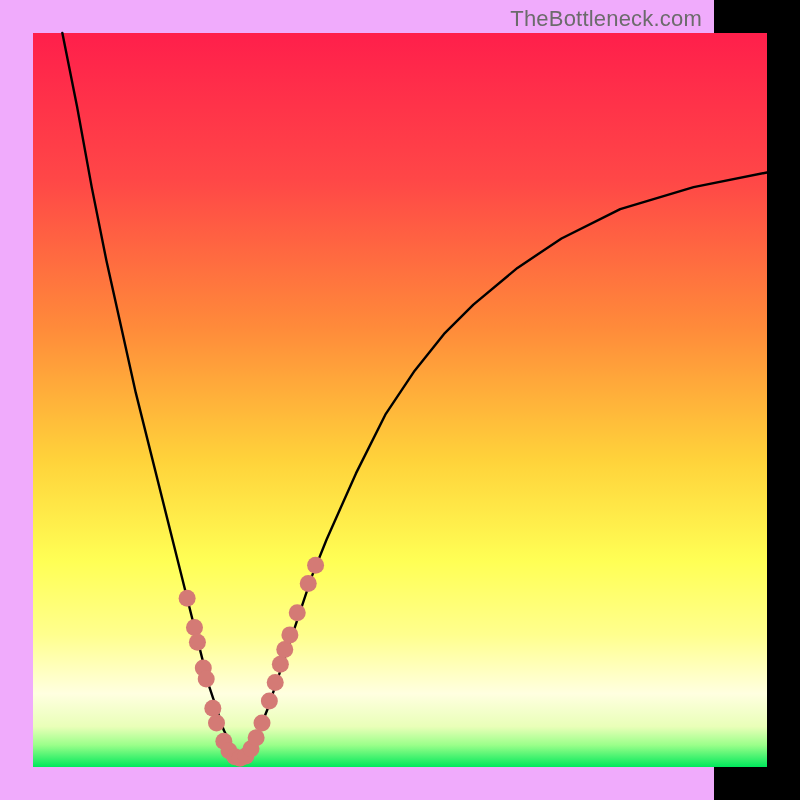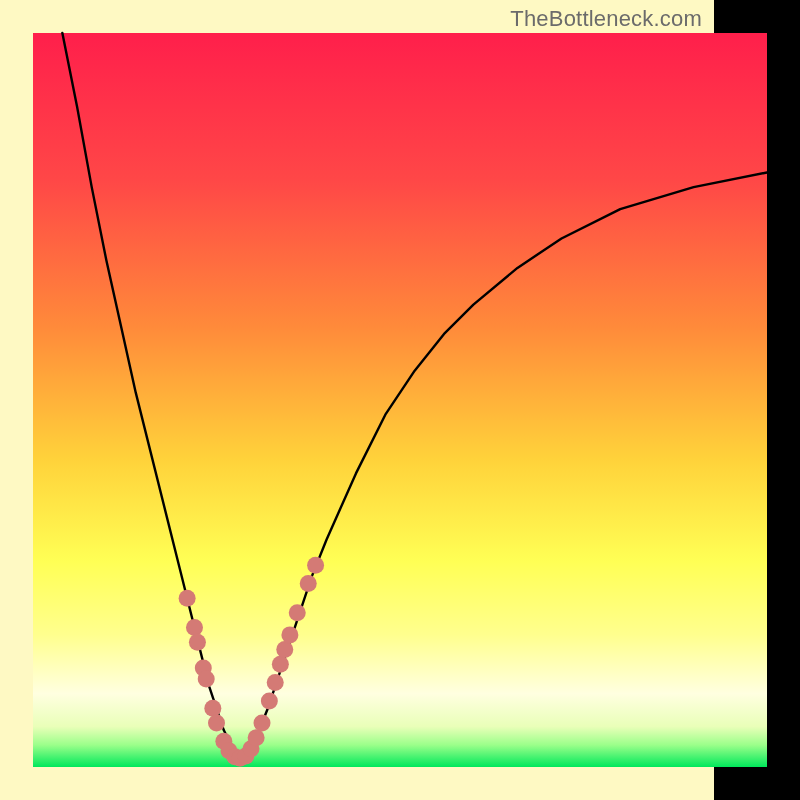--- a/index.html
+++ b/index.html
@@ -10,21 +10,21 @@
     overflow: hidden;
     background: #000;
     font-family: Arial, Helvetica, sans-serif;
   }
   .frame {
     position: absolute;
     left: 0;
     top: 0;
     width: 714px;
     height: 800px;
-    background: #fef9c3;
+    background: #f0abfc;
   }
   .plot-area {
     position: absolute;
     left: 33px;
     top: 33px;
     width: 734px;
     height: 734px;
     
   }
   .watermark {

